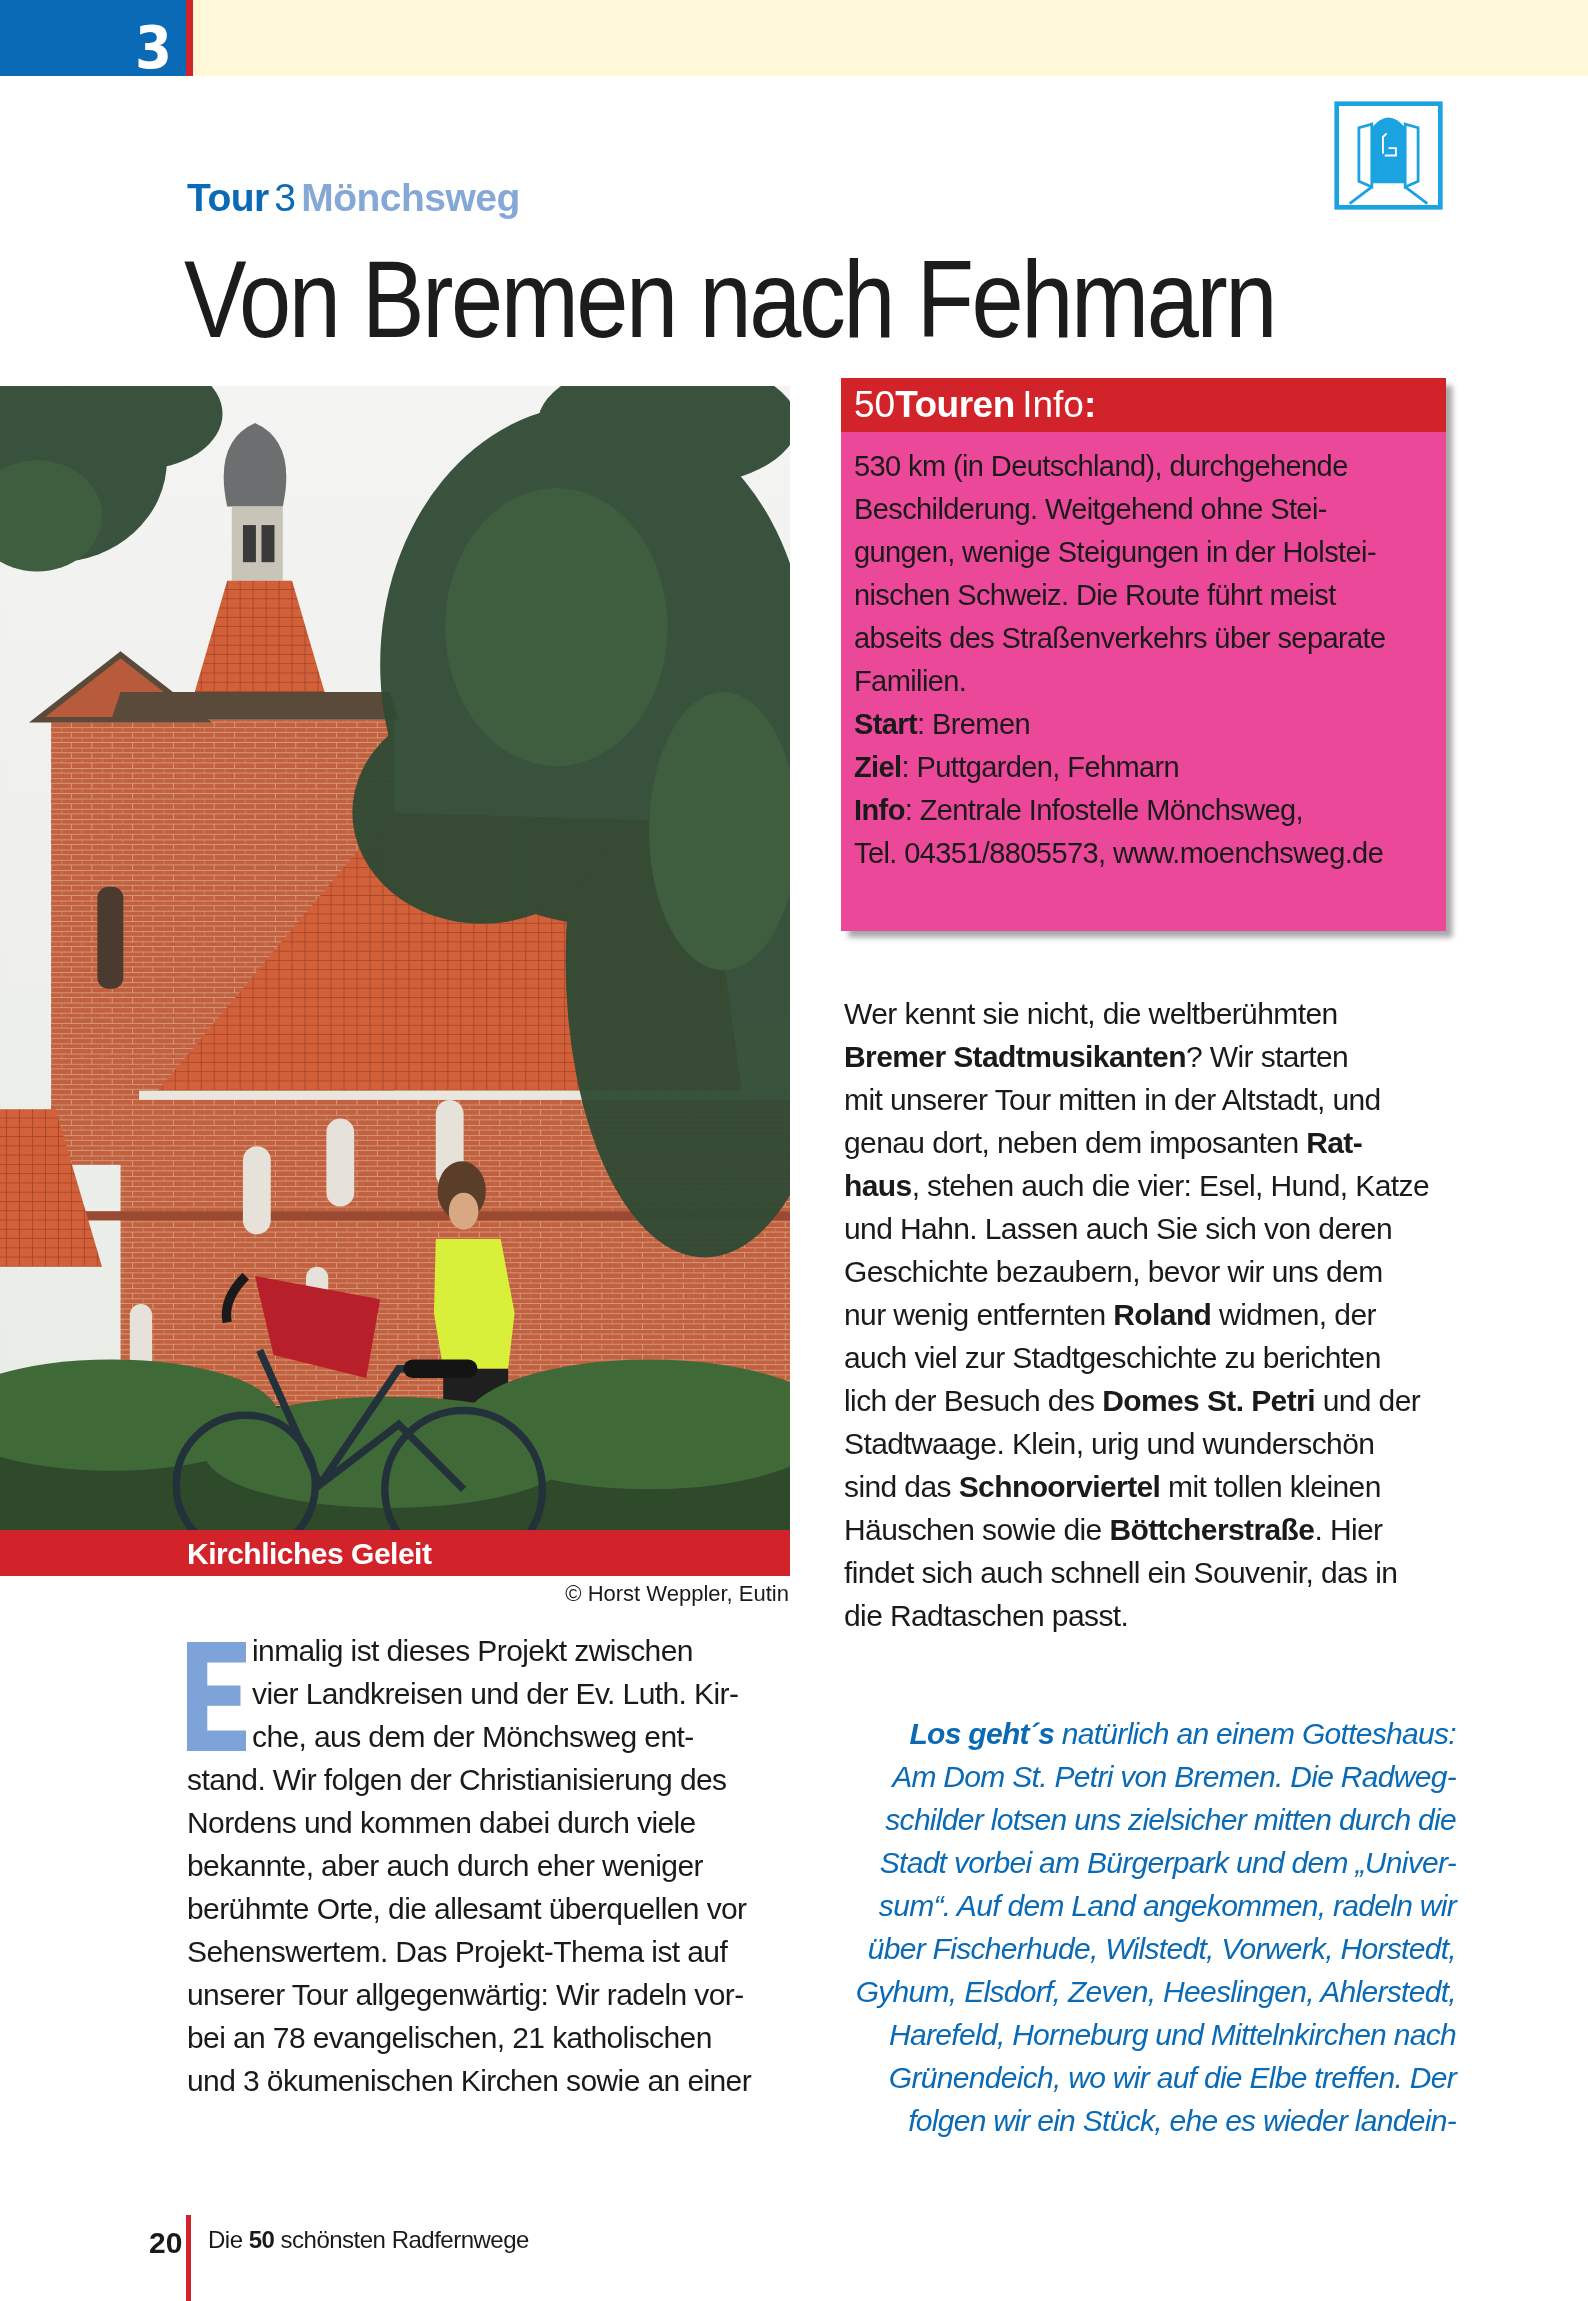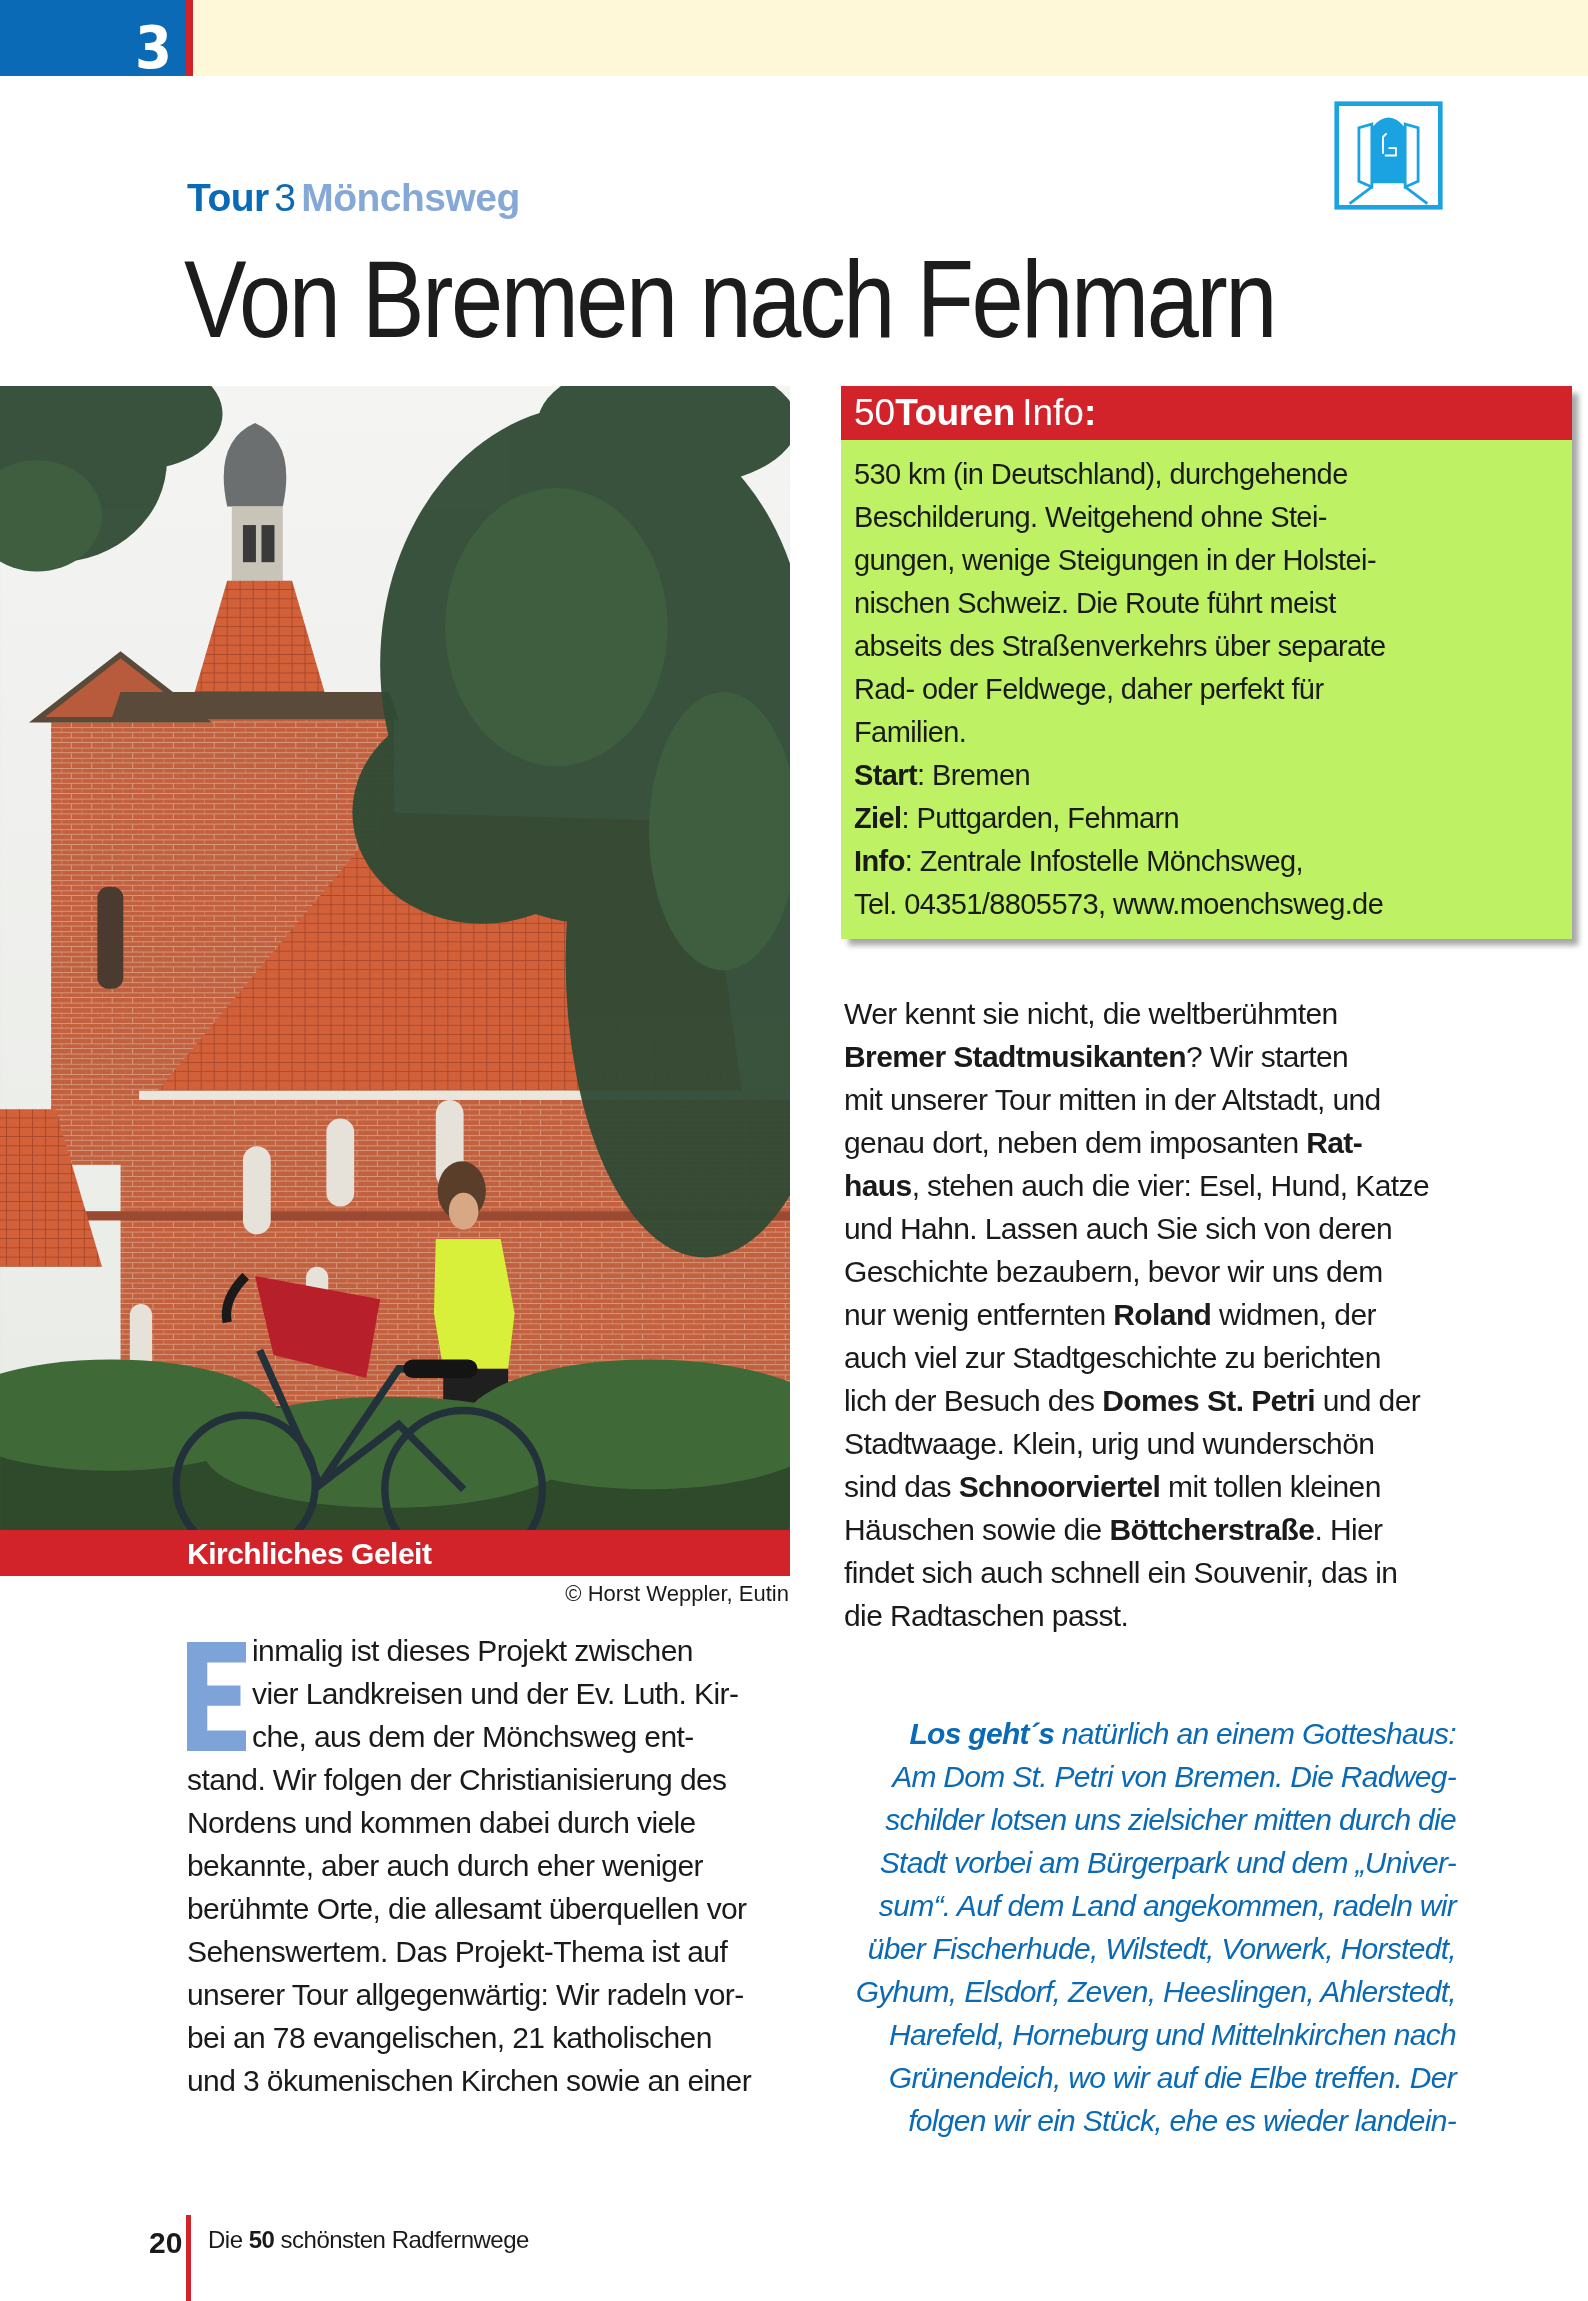--- a/index.html
+++ b/index.html
@@ -23,21 +23,21 @@
     .main-title { position:absolute; left:184px; top:239px; font-size:109px; font-weight:normal; color:#1c1c1c; letter-spacing:-2.8px; line-height:121px; transform:scaleX(0.86); transform-origin:left; white-space:nowrap; }
 
     
     .photo { position:absolute; left:0; top:386px; width:790px; height:1146px; overflow:hidden; background:#6a7a5a; }
     .photo svg { display:block; }
     .caption-bar { position:absolute; left:0; top:1530px; width:790px; height:46px; background:#d2232a; }
     .caption-text { position:absolute; left:187px; top:1532px; font-size:30px; font-weight:bold; color:#ffffff; line-height:43px; letter-spacing:-0.5px; }
     .credit { position:absolute; right:800px; top:1577px; font-size:22px; color:#1a1a1a; line-height:33px; white-space:nowrap; }
 
     
-    .info-box { position:absolute; left:841px; top:386px; width:731px; height:553px; background:#bef264; box-shadow:7.4px 7.4px 5.6px rgba(0,0,0,0.35); }
+    .info-box { position:absolute; left:841px; top:378px; width:605px; height:553px; background:#ec4899; box-shadow:7.4px 7.4px 5.6px rgba(0,0,0,0.35); }
     .info-header { height:54px; background:#d2232a; padding-left:13px; line-height:54px; font-size:37px; color:#ffffff; }
     .info-header .num { font-weight:normal; }
     .info-header .bold { font-weight:bold; letter-spacing:-0.5px; }
     .info-header .thin { font-weight:normal; margin-left:7.4px; }
     .info-body { padding:13px 13px 0 13px; font-size:29px; line-height:43px; color:#1a1a1a; letter-spacing:-0.6px; }
     .info-body .line { display:block; white-space:nowrap; }
     .info-body b { font-weight:bold; }
 
     
     .col { position:absolute; font-size:30px; line-height:43px; letter-spacing:-0.6px; color:#1a1a1a; }
@@ -167,21 +167,20 @@
 <div class="info-box">
   <div class="info-header">
     <span class="num">50</span><span class="bold">Touren</span><span class="thin">Info</span><span class="bold">:</span>
   </div>
   <div class="info-body">
     <span class="line">530 km (in Deutschland), durchgehende</span>
     <span class="line">Beschilderung. Weitgehend ohne Stei-</span>
     <span class="line">gungen, wenige Steigungen in der Holstei-</span>
     <span class="line">nischen Schweiz. Die Route führt meist</span>
     <span class="line">abseits des Straßenverkehrs über separate</span>
-    <span class="line">Rad- oder Feldwege, daher perfekt für</span>
     <span class="line">Familien.</span>
     <span class="line"><b>Start</b><span>: Bremen</span></span>
     <span class="line"><b>Ziel</b><span>: Puttgarden, Fehmarn</span></span>
     <span class="line"><b>Info</b><span>: Zentrale Infostelle Mönchsweg,</span></span>
     <span class="line">Tel. 04351/8805573, www.moenchsweg.de</span>
   </div>
 </div>
 
 <div class="col col-right">
   <span class="line">Wer kennt sie nicht, die weltberühmten</span>

